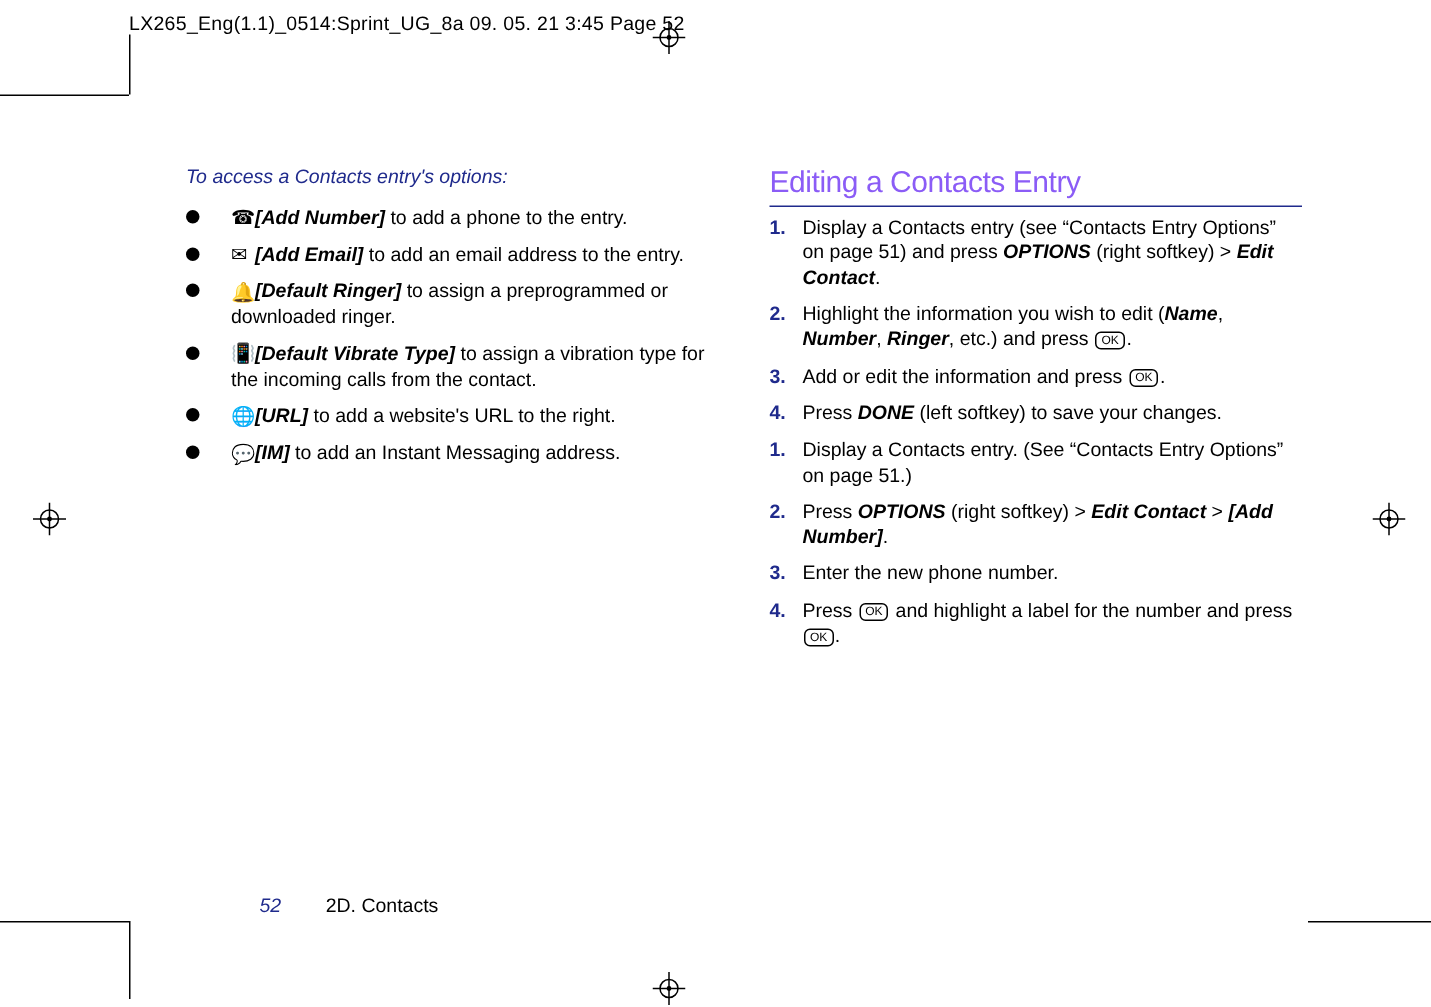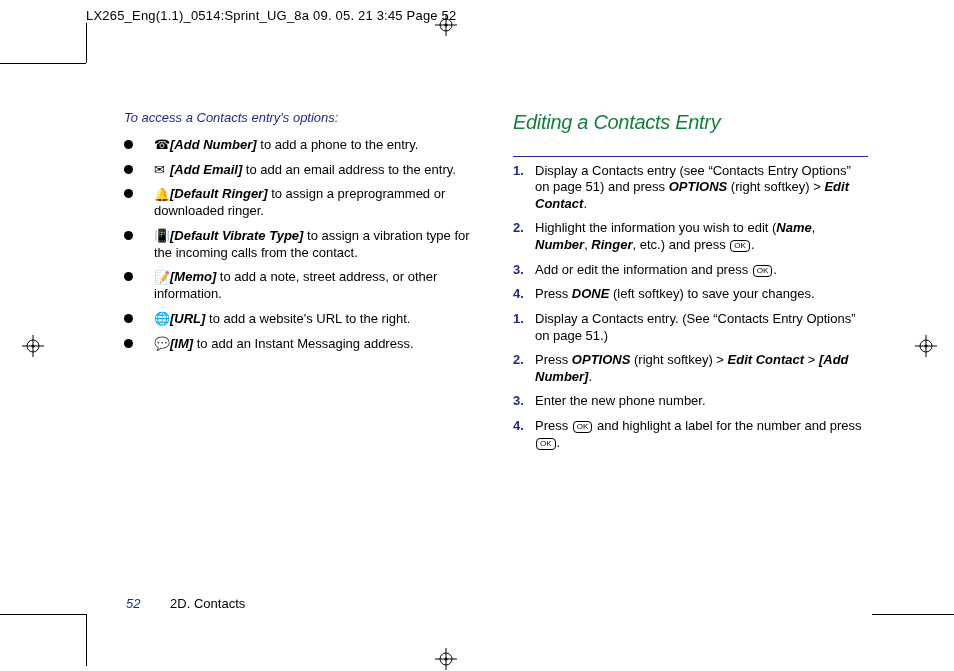--- a/index.html
+++ b/index.html
@@ -11,32 +11,32 @@
   .reg-right{position:absolute;left:915px;top:335px;}
   .crop{position:absolute;border:1px solid #000;}
   .crop-tl-v{left:86px;top:23px;width:0;height:40px;border:none;border-left:1px solid #000;}
   .crop-tl-h{left:0px;top:63px;width:86px;height:0;border:none;border-top:1px solid #000;}
   .crop-bl-v{left:86px;top:614px;width:0;height:52px;border:none;border-left:1px solid #000;}
   .crop-bl-h{left:0px;top:614px;width:86px;height:0;border:none;border-top:1px solid #000;}
   .crop-br-h{left:872px;top:614px;width:82px;height:0;border:none;border-top:1px solid #000;}
   .body{position:absolute;left:124px;right:86px;top:110px;bottom:80px;display:flex;gap:34px;}
   .col{flex:1;font-size:13px;line-height:1.28;color:#000;}
   .intro{font-style:italic;color:#1f2a8c;margin:0 0 10px 0;font-size:13px;}
-  h2.section{font-style:italic;font-weight:500;color:#15803d;font-size:20px;margin:0 0 6px 0;border-bottom:1px solid #1f2a8c;padding-bottom:20px;letter-spacing:-.3px;}
+  h2.section{font-weight:500;color:#8b5cf6;font-size:20px;margin:0 0 6px 0;border-bottom:1px solid #1f2a8c;padding-bottom:1px;letter-spacing:-.3px;}
   ul.bullets{list-style:none;padding:0;margin:0;}
   ul.bullets>li{position:relative;padding-left:30px;margin:0 0 8px 0;}
   ul.bullets>li.main::before{content:"";position:absolute;left:0;top:4px;width:0;height:0;border-top:5px solid transparent;border-bottom:5px solid transparent;border-left:8px solid #000;}
   ul.bullets>li.sub::before{content:"";position:absolute;left:0;top:3px;width:9px;height:9px;background:#000;border-radius:50%;}
   ol.steps{list-style:none;padding:0;margin:0;counter-reset:step;}
   ol.steps>li{position:relative;padding-left:22px;margin:0 0 8px 0;counter-increment:step;}
   ol.steps>li::before{content:counter(step)".";position:absolute;left:0;top:0;color:#1f2a8c;font-weight:600;font-size:13px;}
   .b{font-weight:700;}
   .bi{font-weight:700;font-style:italic;}
   .footer{position:absolute;left:126px;bottom:60px;font-size:13px;}
-  .pagenum{color:#1f2a8c;font-style:italic;margin-right:26px;}
+  .pagenum{color:#1f2a8c;font-style:italic;margin-right:26px;margin-left:47px;}
   .sect{color:#000000;}
   .ok{display:inline-block;border:1px solid #000;border-radius:4px;padding:0 3px;font-size:8px;line-height:10px;vertical-align:1px;margin:0 1px;}
   .ico{display:inline-block;width:14px;vertical-align:middle;margin-right:2px;}
 </style>
 </head>
 <body>
 <div class="page">
 
 <div class="hdr">LX265_Eng(1.1)_0514:Sprint_UG_8a  09. 05. 21    3:45  Page 52</div>
 
@@ -74,21 +74,20 @@
 <div class="body">
 
   <div class="col">
     <p class="intro">To access a Contacts entry's options:</p>
 
     <ul class="bullets">
       <li class="sub"><span class="ico">☎</span><span class="bi">[Add Number]</span> <span> to add a phone to the entry.</span></li>
       <li class="sub"><span class="ico">✉</span><span class="bi">[Add Email]</span> <span> to add an email address to the entry.</span></li>
       <li class="sub"><span class="ico">🔔</span><span class="bi">[Default Ringer]</span> <span> to assign a preprogrammed or downloaded ringer.</span></li>
       <li class="sub"><span class="ico">📳</span><span class="bi">[Default Vibrate Type]</span> <span> to assign a vibration type for the incoming calls from the contact.</span></li>
-      <li class="sub"><span class="ico">📝</span><span class="bi">[Memo]</span> <span> to add a note, street address, or other information.</span></li>
       <li class="sub"><span class="ico">🌐</span><span class="bi">[URL]</span> <span> to add a website's URL to the right.</span></li>
       <li class="sub"><span class="ico">💬</span><span class="bi">[IM]</span> <span> to add an Instant Messaging address.</span></li>
     </ul>
   </div>
 
   <div class="col">
     <h2 class="section">Editing a Contacts Entry</h2>
     <ol class="steps">
       <li>
         <span>Display a Contacts entry (see “Contacts Entry Options” on page 51) and press </span>

